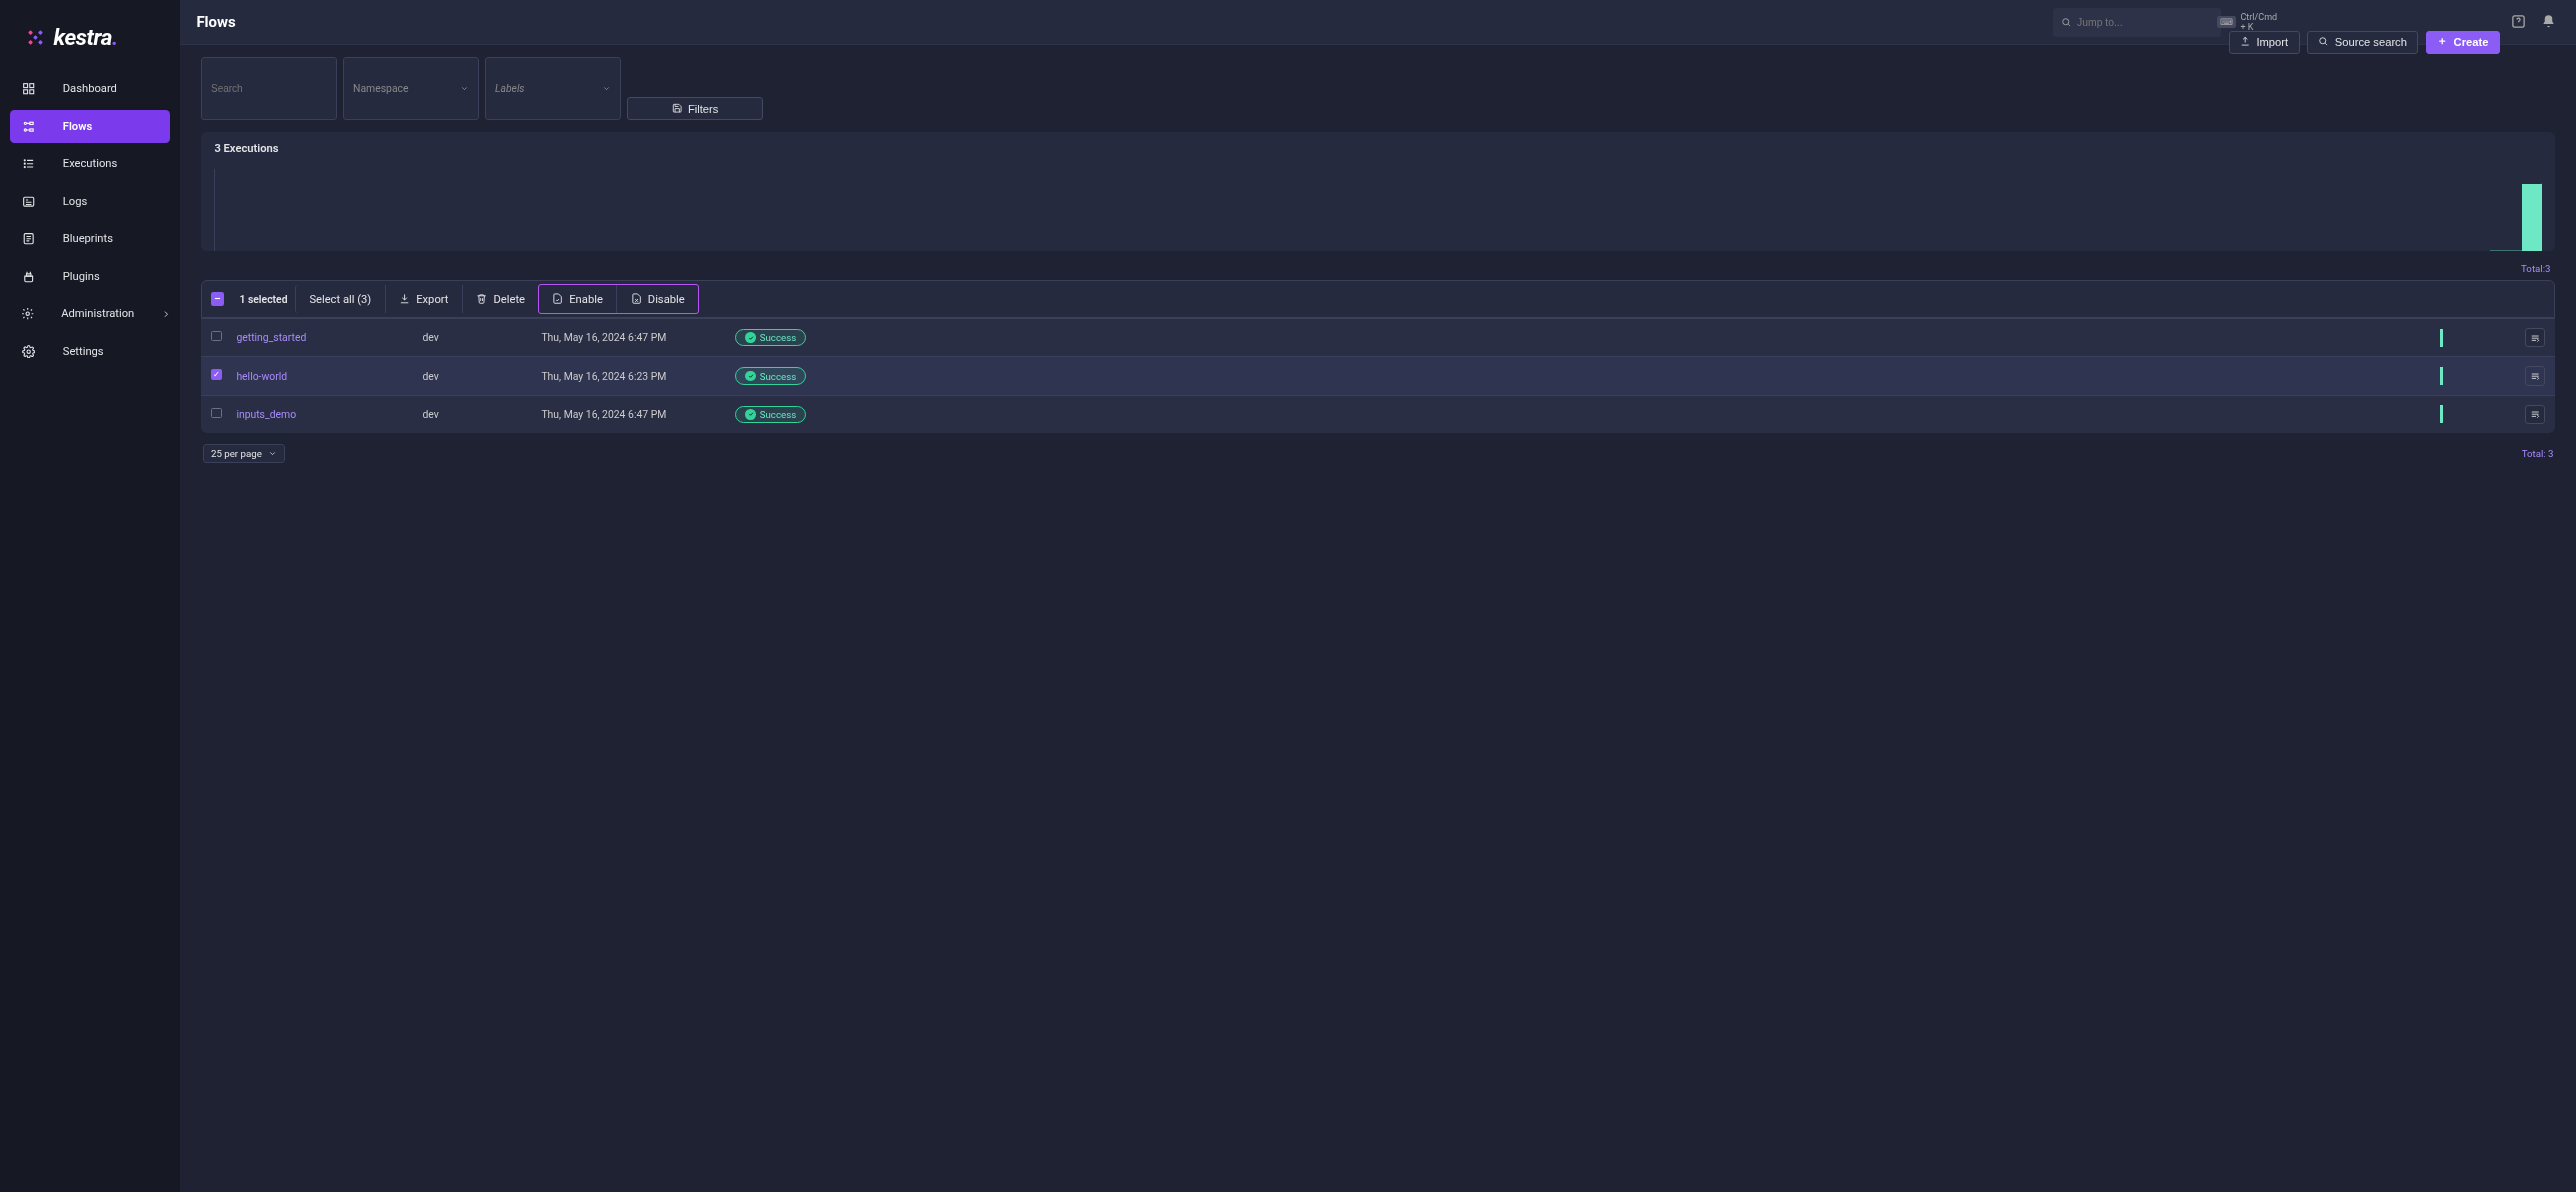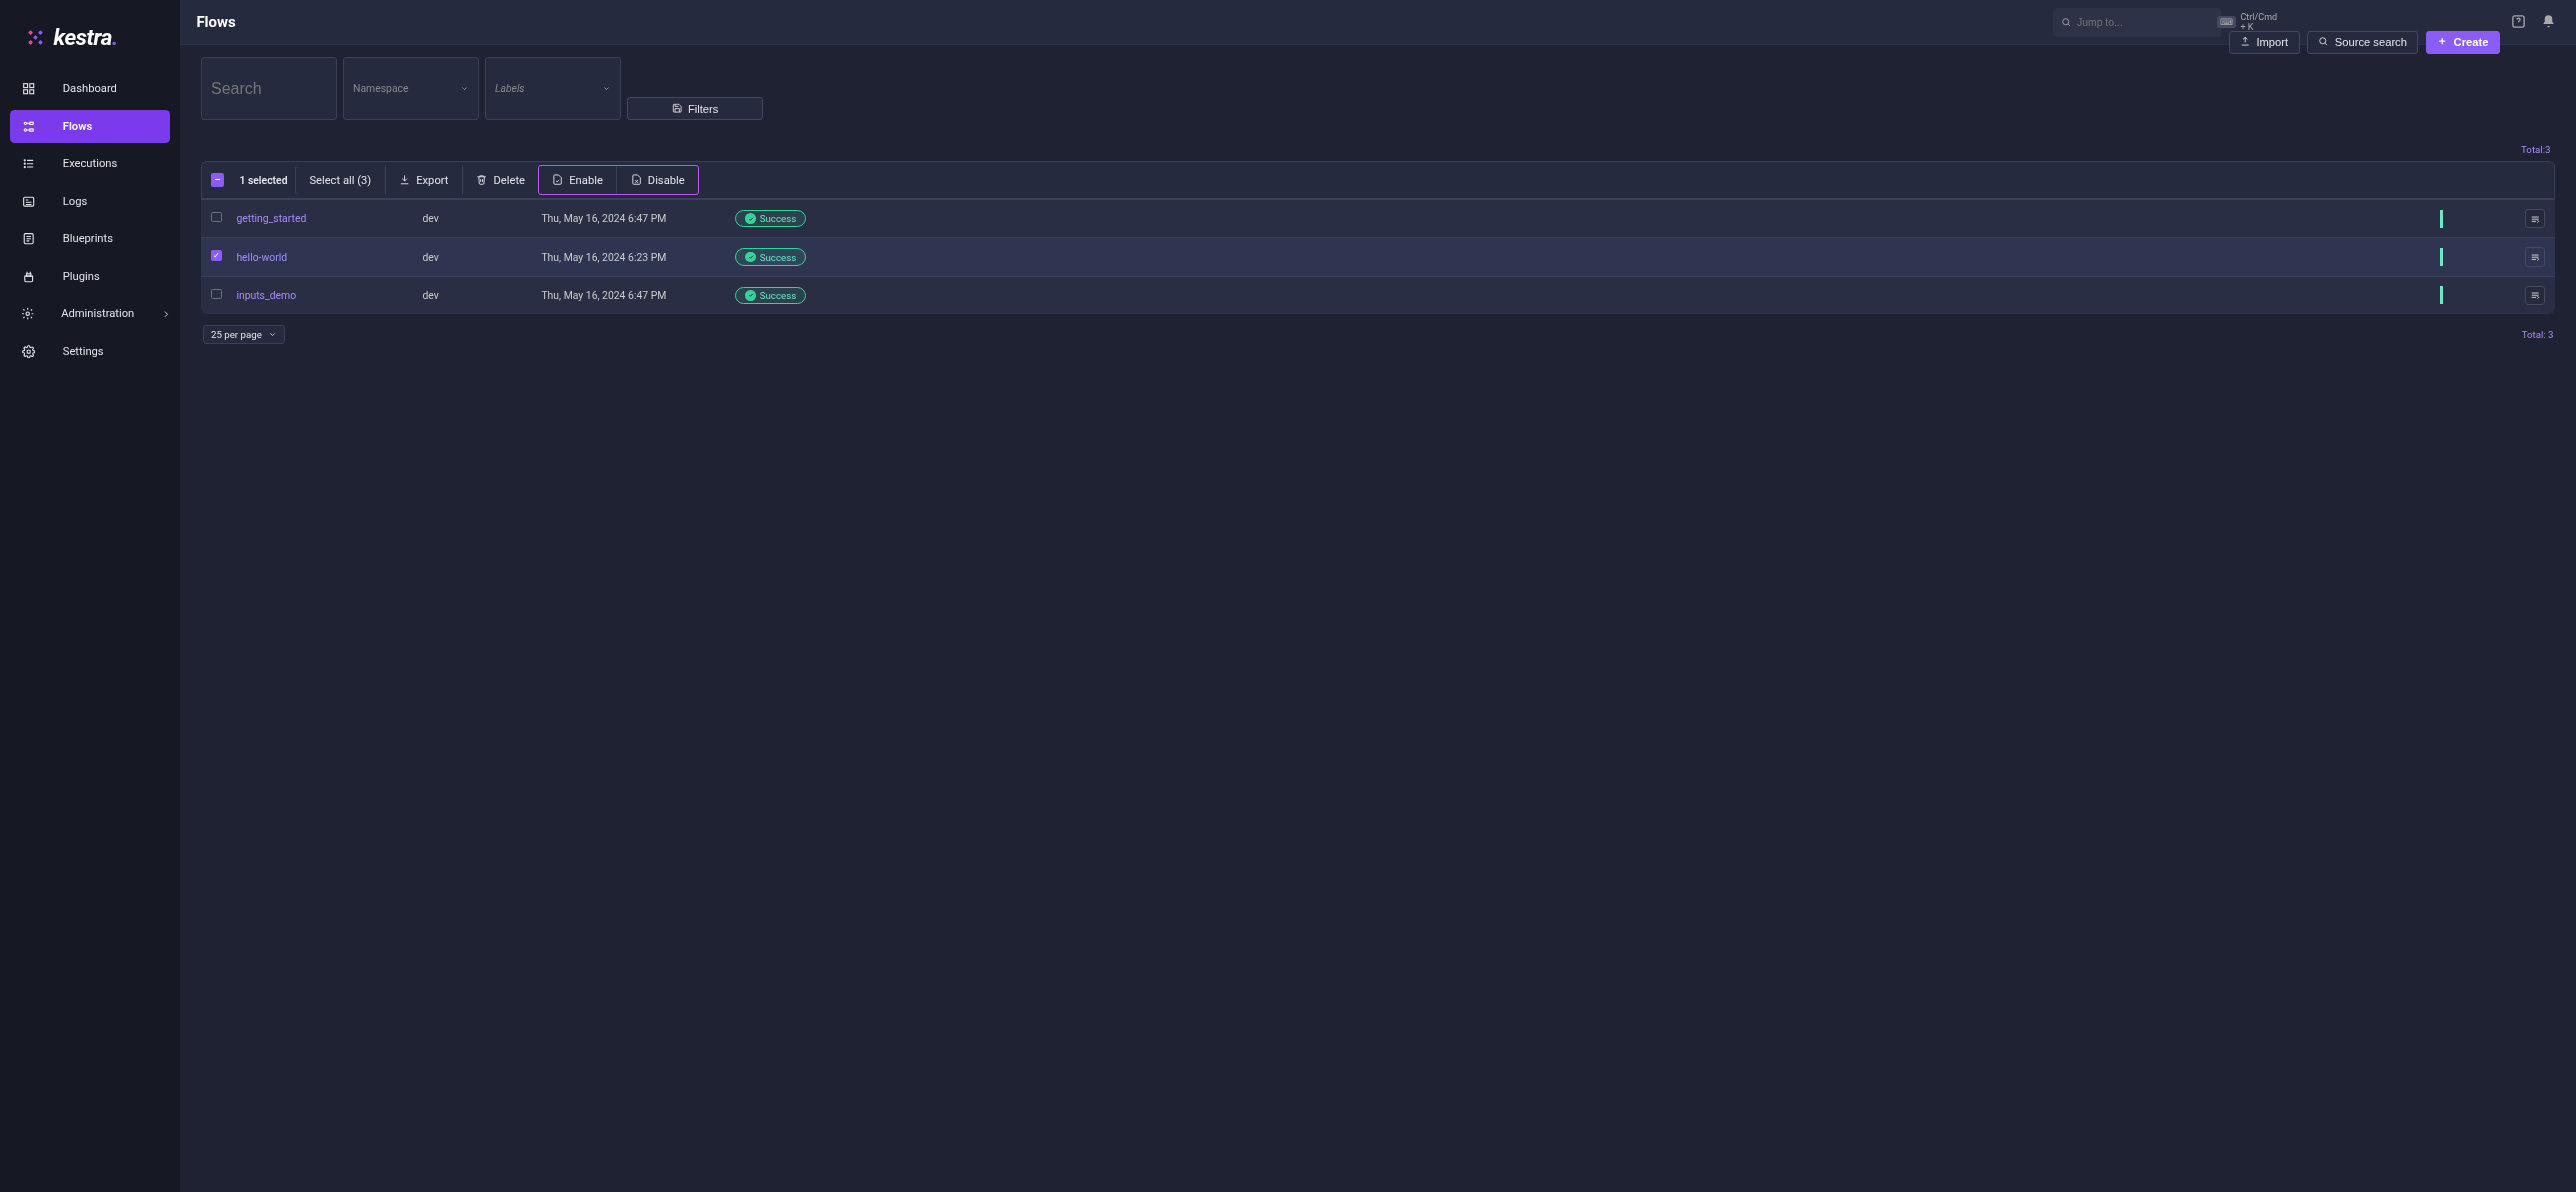--- a/index.html
+++ b/index.html
@@ -65,21 +65,21 @@
   .icon-btn { width:22.4px; height:22.4px; display:flex; align-items:center; justify-content:center; cursor:pointer; color:#aaa; }
 
   
   .content { padding: 12px 21px; }
   .filters-row { display:flex; gap:6px; margin-bottom:12px; }
   .input, .select {
     background:#262a3f; border:0.7px solid #3a3f5a; border-radius:3px;
     padding:5.2px 9px; color:#e4e4e7; font-size:10.4px;
     display:flex; align-items:center; gap:6px;
   }
-  .input input, .select input { background:transparent; border:none; outline:none; color:#e4e4e7; font-size:16px; flex:1; }
+  .input input, .select input { background:transparent; border:none; outline:none; color:#e4e4e7; font-size:10px; flex:1; }
   .w-search { width:136px; }
   .w-ns { width:136px; }
   .w-labels { width:136px;font-style:italic; }
   .w-filters { width:136px; justify-content:center; }
   .chev-down { margin-left:auto; opacity:0.6; }
 
   .exec-panel {
     background:#262a3f; border-radius:6px; padding:10.4px 13.4px 0 13.4px;
     height:119px; position:relative; overflow:hidden;
   }
@@ -357,20 +357,29 @@
           <span>
               <svg width="10.4" height="10.4" viewBox="0 0 24 24" fill="none" stroke="currentColor" stroke-width="2">
                 <path d="M19 21H5a2 2 0 0 1-2-2V5a2 2 0 0 1 2-2h11l5 5v11a2 2 0 0 1-2 2z"></path>
                 <path d="M17 21v-8H7v8M7 3v5h8"></path>
               </svg>
             </span>
           <span>Filters</span>
         </button>
       </div>
 
+      <div class="exec-panel">
+        <div class="exec-title">3 Executions</div>
+        <div class="chart">
+          <svg class="chart-line" viewBox="0 0 70 100" preserveAspectRatio="none">
+            <path d="M0 100 L44 100 L70 10" fill="none" stroke="#6ee7c5" stroke-width="1"></path>
+          </svg>
+          <div class="chart-bar"></div>
+        </div>
+      </div>
 
       <div class="total-row">
         <span>Total: </span>
           <span>3</span>
       </div>
 
       <div class="bulkbar">
         <div class="bulk-check">
           <svg width="9" height="9" viewBox="0 0 24 24" stroke="#fff" stroke-width="3">
               <path d="M5 12h14"></path>

